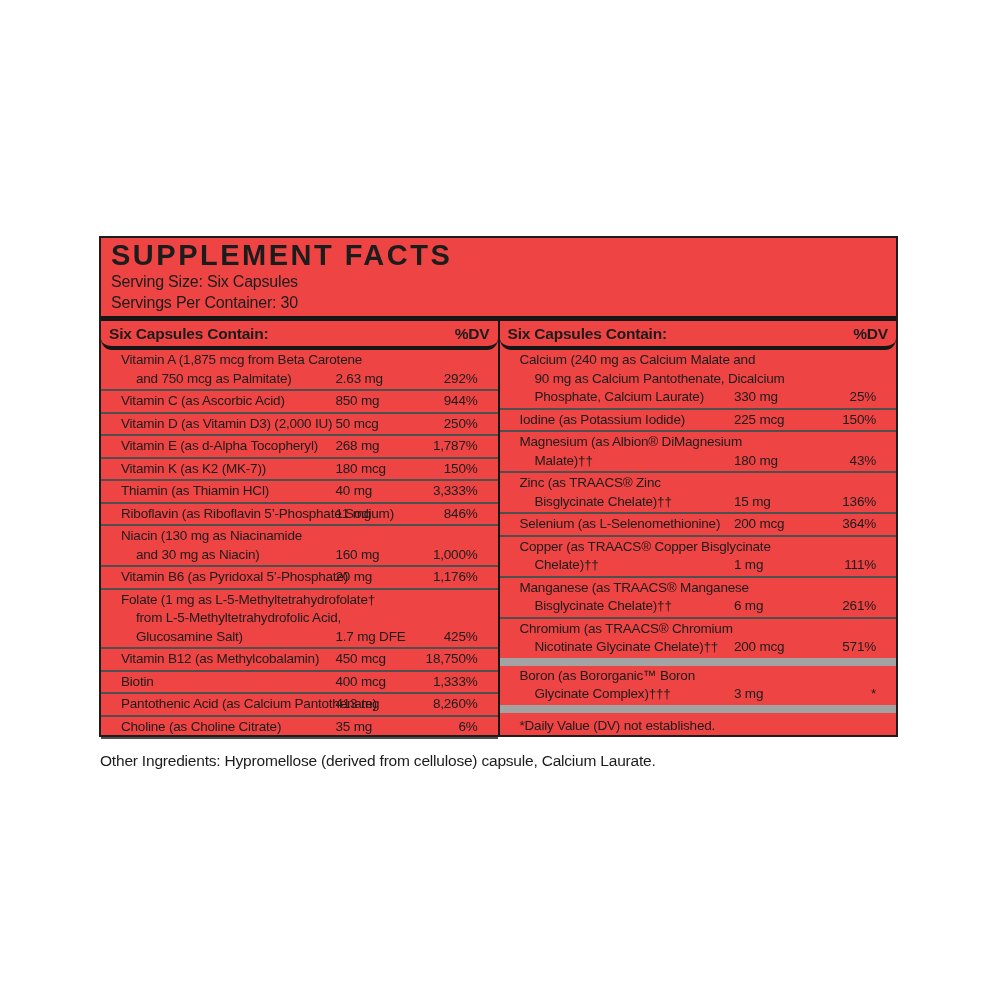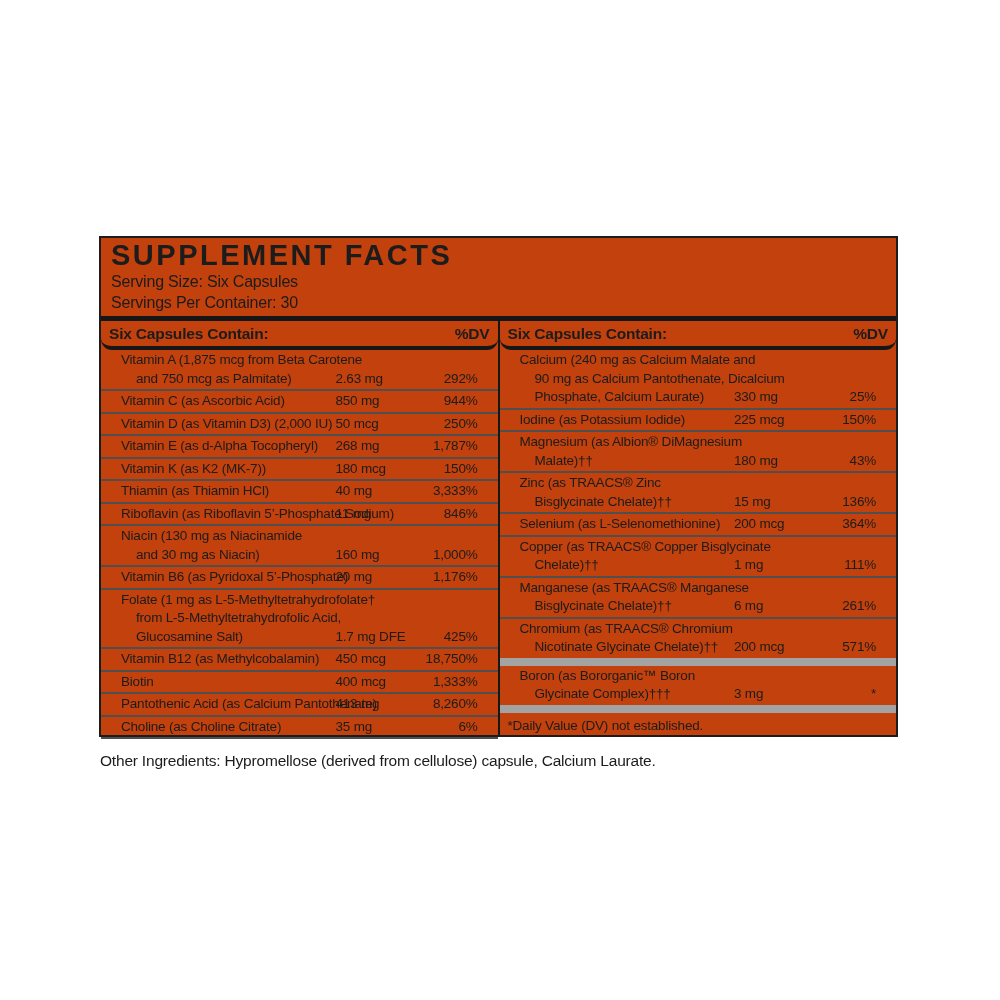--- a/index.html
+++ b/index.html
@@ -13,21 +13,21 @@
     position: relative;
   }
   .label-box {
     position: absolute;
     left: 99px;
     top: 236px;
     width: 799px;
     height: 501px;
     box-sizing: border-box;
     border: 2px solid #1c1c1c;
-    background: #c2410c;
+    background: #ef4444;
     display: flex;
     flex-direction: column;
   }
   .panel-header { padding: 2px 10px 0 10px; }
   .panel-title {
     font-size: 29px;
     font-weight: bold;
     letter-spacing: 2.5px;
     line-height: 31px;
     white-space: nowrap;
@@ -95,21 +95,21 @@
     flex: 0 0 auto;
     text-align: right;
     font-size: 13.5px;
     line-height: 18.5px;
     white-space: nowrap;
     letter-spacing: -0.2px;
   }
   .footnote {
     font-size: 13.5px;
     line-height: 19px;
-    padding: 3px 8px;
+    padding: 3px 20px;
     letter-spacing: -0.2px;
   }
   .other-ingredients {
     position: absolute;
     left: 100px;
     top: 752px;
     font-size: 15.5px;
     letter-spacing: -0.2px;
   }
 </style>

